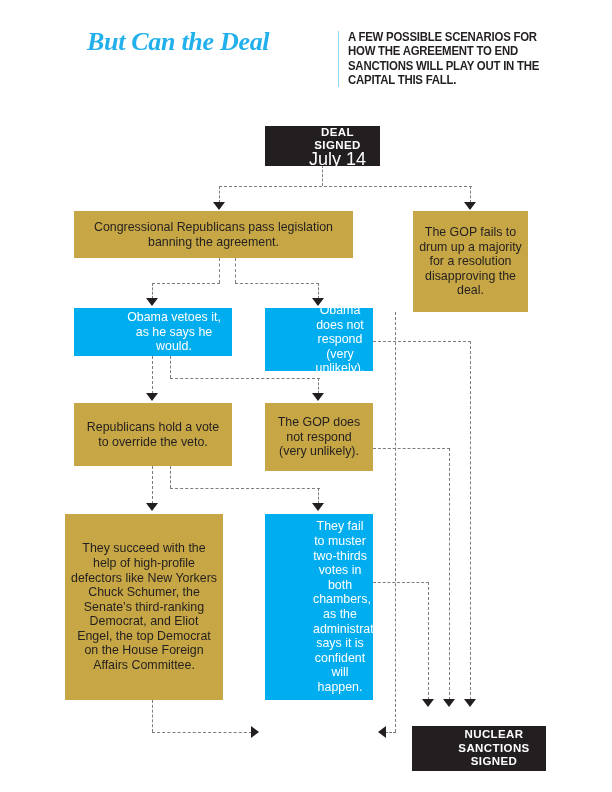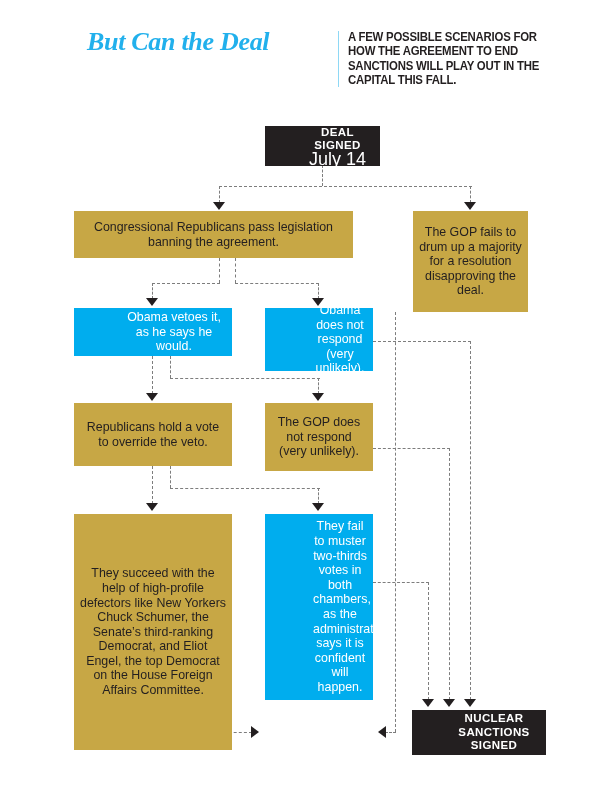--- a/index.html
+++ b/index.html
@@ -155,29 +155,29 @@
   </div>
 
   <div class="node gold" style="left:74px;top:403px;width:158px;height:63px;">
     <span class="txt">Republicans hold a vote to override the veto.</span>
   </div>
 
   <div class="node gold" style="left:265px;top:403px;width:108px;height:68px;">
     <span class="txt">The GOP does not respond (very unlikely).</span>
   </div>
 
-  <div class="node gold" style="left:74px;top:514px;width:158px;height:236px;">
+  <div class="node gold" style="left:65px;top:514px;width:158px;height:186px;">
     <span class="txt">They succeed with the help of high-profile defectors like New Yorkers Chuck Schumer, the Senate’s third-ranking Democrat, and Eliot Engel, the top Democrat on the House Foreign Affairs Committee.</span>
   </div>
 
   <div class="node blue" style="left:265px;top:514px;width:108px;height:186px;">
     <span class="txt">They fail to muster two-thirds votes in both chambers, as the administration says it is confident will happen.</span>
   </div>
 
 
-  <div class="node dark" style="left:412px;top:710px;width:134px;height:45px;">
+  <div class="node dark" style="left:412px;top:726px;width:134px;height:45px;">
     <span class="txt">
       <span class="l1">NUCLEAR</span>
       <span class="l1">SANCTIONS SIGNED</span>
     </span>
   </div>
 
 </div>
 
 </body></html>

